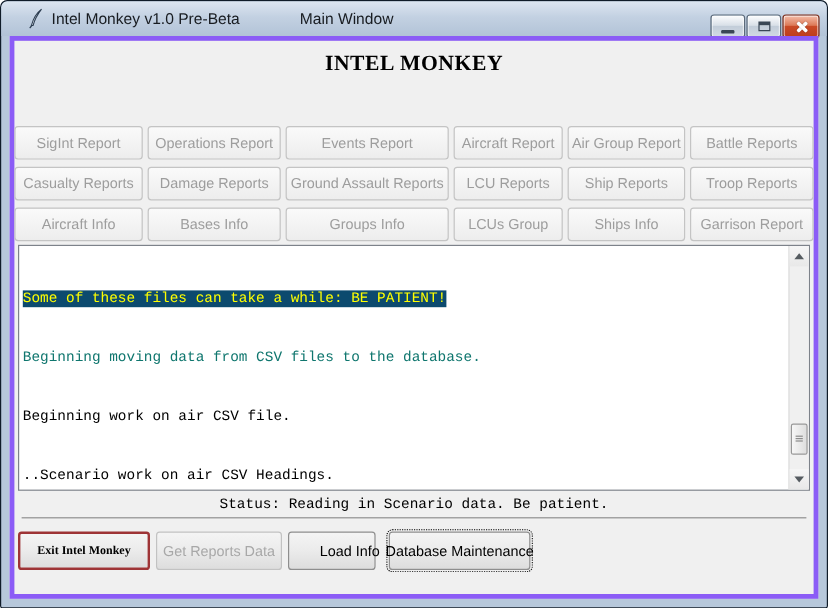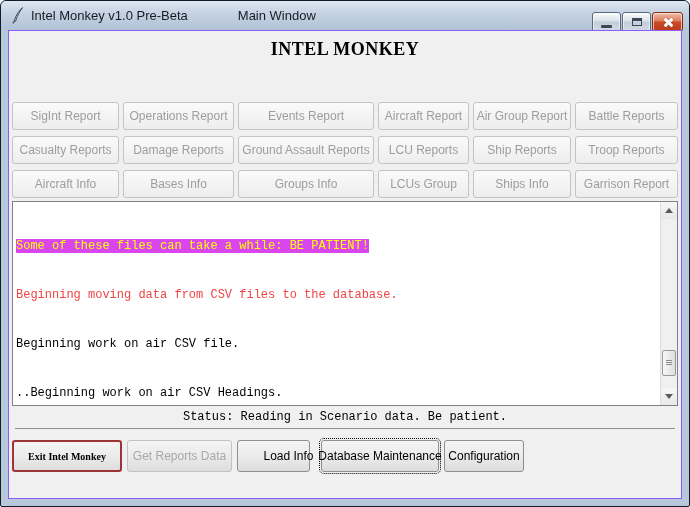--- a/index.html
+++ b/index.html
@@ -6,21 +6,21 @@
   body { margin: 0; background: #ffffff; font-family: "Liberation Sans", sans-serif; }
 
   .window {
     position: relative; width: 690px; height: 507px;
     background: #b7c8db; border: 1px solid #101c29;
     border-radius: 6px 6px 2px 2px; overflow: hidden;
   }
 
   
   .titlebar {
-    height: 29px; display: flex; align-items: center; padding-left: 10px;
+    height: 29px; display: flex; align-items: center; padding-left: 22px;
     background: linear-gradient(180deg, #dde6f1 0%, #c3d1e2 45%, #b2c3d7 100%);
     border-radius: 5px 5px 0 0;
   }
   .title-icon { display: flex; align-items: center; }
   .title-text { font-size: 13px; color: #181c21; margin-left: 7px; }
   .title-sub  { font-size: 13px; color: #181c21; margin-left: 50px; }
   .win-controls { position: absolute; top: 11px; right: 6px; display: flex; gap: 1px; }
   .win-btn {
     width: 29px; height: 20px; border: 1px solid #5b6a7a; border-radius: 3px;
     background: linear-gradient(180deg, #fcfdfe 0%, #d9e0e8 45%, #c2cdd9 50%, #d3dbe4 100%);
@@ -37,21 +37,21 @@
   .glyph-close::before, .glyph-close::after {
     content: ""; position: absolute; left: 5px; top: 0; width: 3px; height: 11px;
     background: #fff; border-radius: 1px; box-shadow: 0 0 1px rgba(0,0,0,.4);
   }
   .glyph-close::before { transform: rotate(45deg); }
   .glyph-close::after  { transform: rotate(-45deg); }
 
   
   .content {
     position: absolute; left: 7px; right: 7px; top: 29px; bottom: 7px;
-    background: #f0f0f0; border: 1px solid #8b5cf6;
+    background: #f0f0f0; border: 4px solid #8b5cf6;
   }
   .app-title {
     text-align: center; font-family: "Liberation Serif", serif; font-weight: bold;
     font-size: 18px; color: #000; margin-top: 8px; letter-spacing: .5px;
   }
 
   
   .report-grid {
     display: grid; grid-template-columns: 107px 111px 136px 91px 98px 103px;
     column-gap: 4px; row-gap: 6px; width: 666px; margin: 42px auto 0;
@@ -71,22 +71,22 @@
   }
   .msg-box {
     position: relative; margin: 3px 3px 0; height: 205px;
     border: 1px solid #7d828a; background: #fff; overflow: hidden;
   }
   .msg-lines {
     padding: 3px 20px 2px 3px; font-family: "Liberation Mono", monospace;
     font-size: 12px; line-height: 16.4px; color: #000; white-space: pre;
   }
   .msg-line span { display: inline; }
-  .line-highlight { background: #d946ef; color: #ffff00; }
-  .line-info { color: #ef4444; }
+  .line-highlight { background: #0c4a6e; color: #ffff00; }
+  .line-info { color: #0f766e; }
 
   
   .msg-scrollbar {
     position: absolute; top: 0; right: 0; bottom: 0; width: 17px;
     background: #f0f0f0; border-left: 1px solid #dcdcdc;
   }
   .sb-btn { position: absolute; left: 0; width: 16px; height: 17px;
     display: flex; align-items: center; justify-content: center;
     background: linear-gradient(180deg,#f6f6f6,#e8e8e8); }
   .sb-up { top: 0; } .sb-down { bottom: 0; }
@@ -182,21 +182,21 @@
       <button class="report-btn" disabled="">Ships Info</button>
       <button class="report-btn" disabled="">Garrison Report</button>
     </div>
 
 
     <div class="msg-box">
       <div class="msg-lines">
         <div class="msg-line"><span class="line-highlight">Some of these files can take a while: BE PATIENT!</span></div>
         <div class="msg-line"><span class="line-info">Beginning moving data from CSV files to the database.</span></div>
         <div class="msg-line"><span class="line-normal">Beginning work on air CSV file.</span></div>
-        <div class="msg-line"><span class="line-normal">..Beginning work on air CSV Headings.</span></div>
+        <div class="msg-line"><span class="line-normal">..Scenario work on air CSV Headings.</span></div>
         
         
         
         
         
         
         
         
       </div>
       <div class="msg-scrollbar">
@@ -211,17 +211,16 @@
     </div>
 
     <div class="status-line">Status: Reading in Scenario data. Be patient.</div>
     <div class="separator"></div>
 
     <div class="footer">
       <button class="f-btn f-exit">Exit Intel Monkey</button>
       <button class="f-btn f-get" disabled="">Get Reports Data</button>
       <button class="f-btn f-load">Load Info</button>
       <button class="f-btn f-db">Database Maintenance</button>
-      <button class="f-btn f-config">Configuration</button>
     </div>
 
   </div>
 </div>
 
 </body></html>

